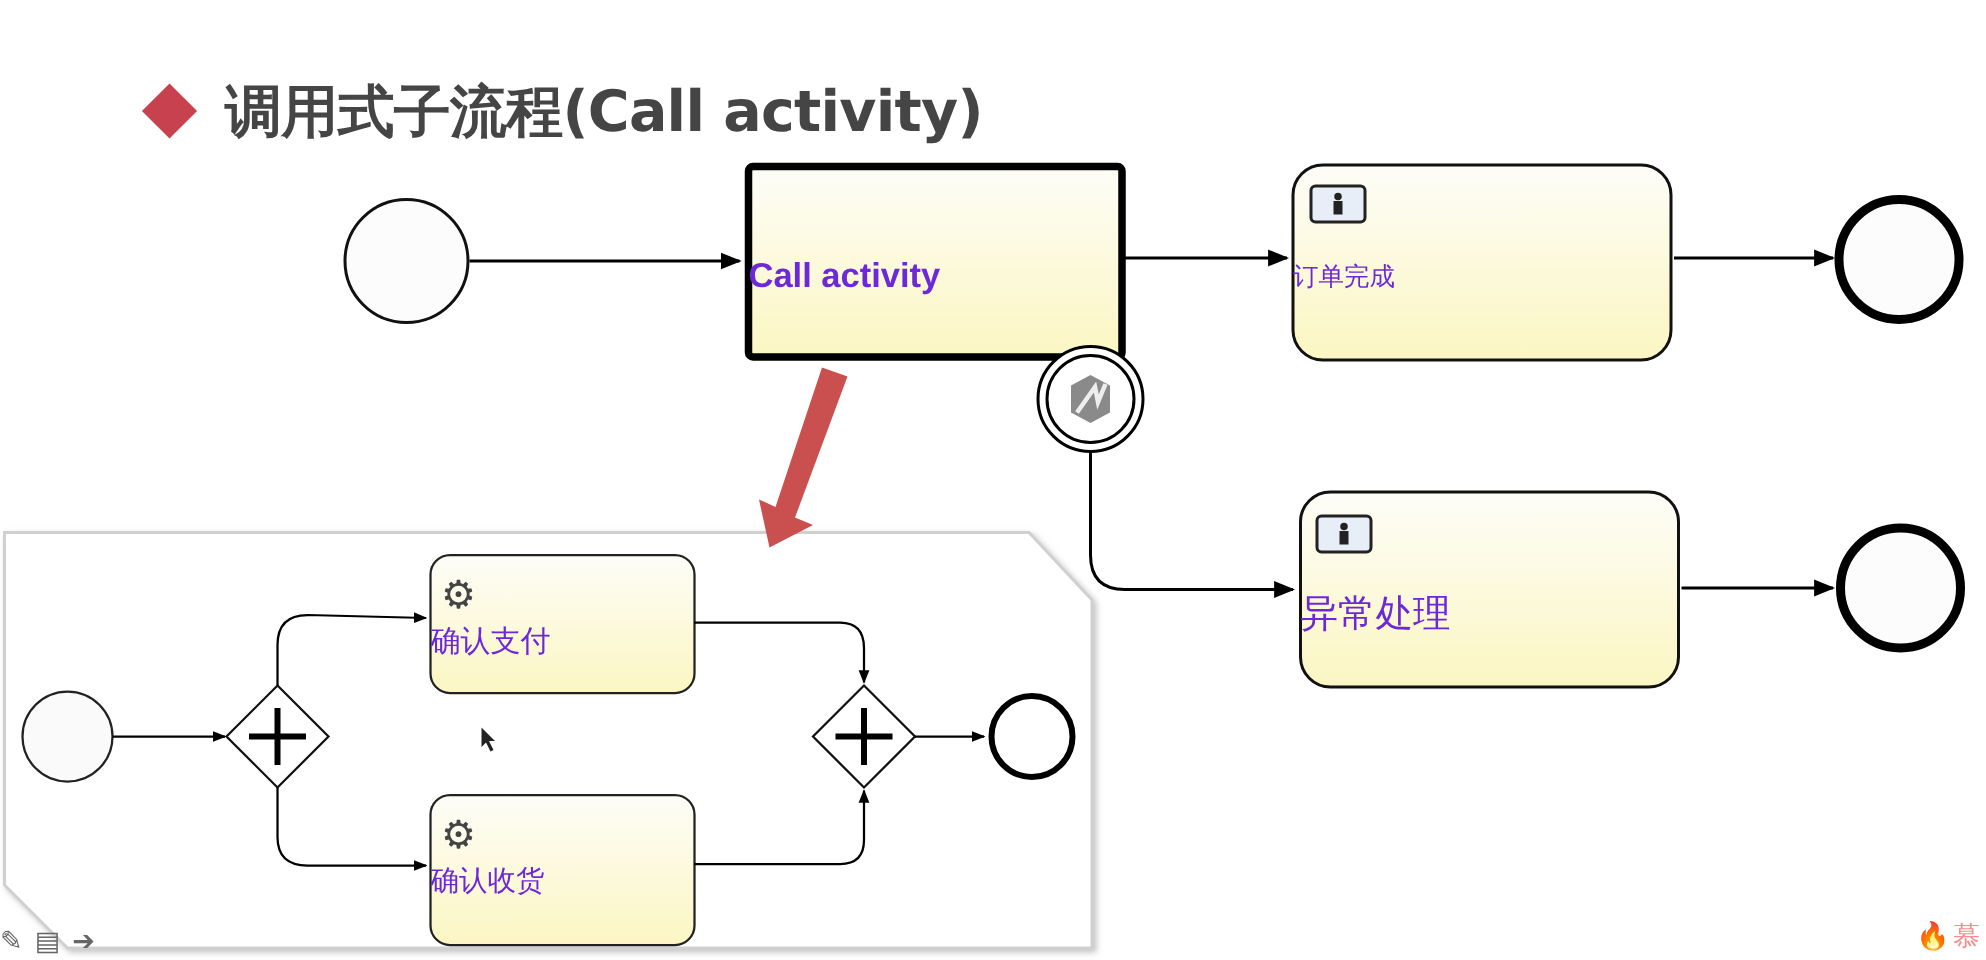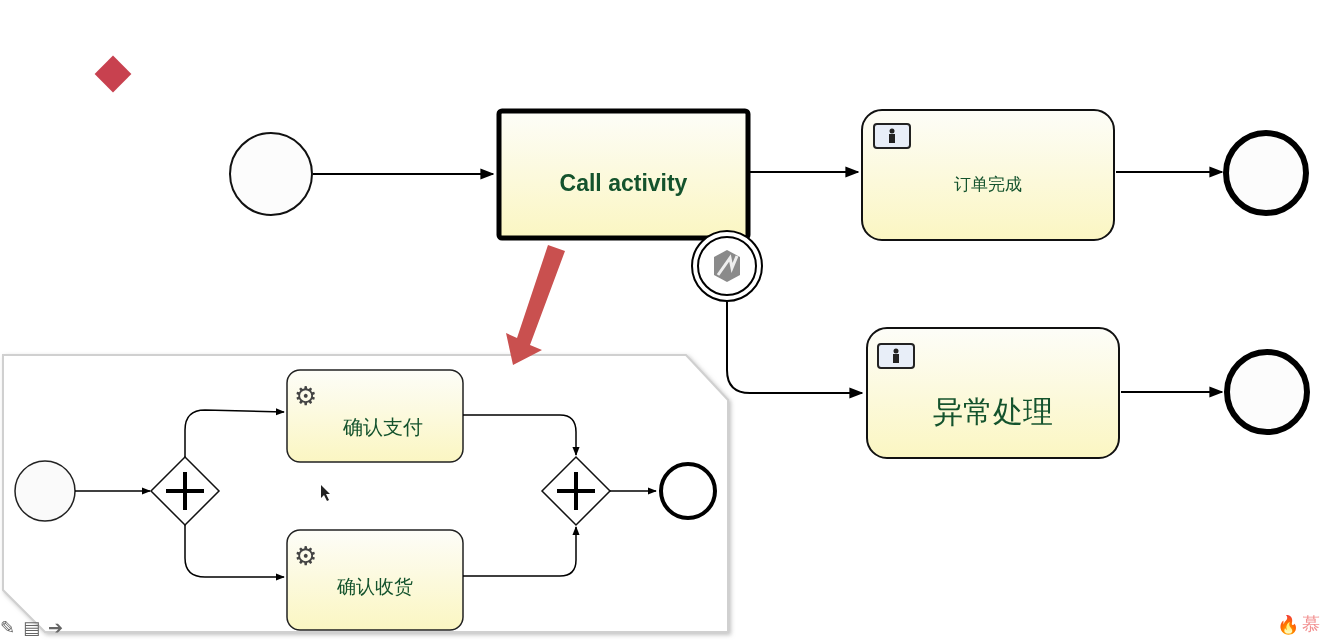--- a/index.html
+++ b/index.html
@@ -13,35 +13,36 @@
     display: flex; align-items: center;
   }
   .title-diamond {
     width: 26px; height: 26px; background: #c8414f;
     transform: rotate(45deg); margin-left: 8px; margin-right: 24px;
   }
   .title-text {
     font-size: 38px; font-weight: bold; color: #454545; letter-spacing: -0.5px;
   }
   svg#diagram { position: absolute; left: 0; top: 0; }
-  .task-label { position: absolute; text-align: center; color: #14532d; pointer-events: none; }
+  .task-label { position: absolute; color: #6d28d9; pointer-events: none; }
   .watermark {
     position: absolute; right: 4px; bottom: 4px; color: #f29090; font-size: 18px;
     display: flex; align-items: center; gap: 2px;
   }
   .toolbar {
     position: absolute; left: 0; bottom: 2px; display: flex; gap: 8px; align-items: center;
     color: #666; font-size: 18px;
   }
 </style>
 </head>
 <body>
 
 <div class="slide-title">
   <div class="title-diamond"></div>
+  <div class="title-text">调用式子流程(Call activity)</div>
 </div>
 
 <svg id="diagram" width="1324" height="640">
   <defs>
     <linearGradient id="taskGrad" x1="0" y1="0" x2="0" y2="1">
       <stop offset="0" stop-color="#fdfdf8"></stop>
       <stop offset="1" stop-color="#fbf6c2"></stop>
     </linearGradient>
     <marker id="arrow" viewBox="0 0 10 10" refX="9" refY="5" markerWidth="7" markerHeight="7" orient="auto">
       <path d="M0,1 L10,5 L0,9 Z" fill="#000"></path>
@@ -123,21 +124,21 @@
   </g>
 
   <line x1="610" y1="491" x2="656" y2="491" stroke="#000" stroke-width="1.5" marker-end="url(#arrowS)"></line>
   <circle cx="688" cy="491" r="27" fill="#fff" stroke="#000" stroke-width="4"></circle>
 
   <path d="M321,485 L321,498 L324,495 L327,501 L329,500 L326,494 L330,494 Z" fill="#222"></path>
 </svg>
 
 <div class="task-label" style="left:499px; top:170px; width:249px; font-size:23px; font-weight:bold; font-family:'Liberation Sans', sans-serif;">Call activity</div>
 <div class="task-label" style="left:862px; top:173px; width:252px; font-size:17px;">订单完成</div>
-<div class="task-label" style="left:867px; top:392px; width:252px; font-size:30px;">异常处理</div>
+<div class="task-label" style="left:867px; top:392px; width:252px; font-size:25px;">异常处理</div>
 <div class="task-label" style="left:287px; top:414px; width:192px; font-size:20px;">确认支付</div>
 <div class="task-label" style="left:287px; top:574px; width:176px; font-size:19px;">确认收货</div>
 
 <div class="toolbar">
   <span>✎</span>
   <span>▤</span>
   <span>➔</span>
 </div>
 
 <div class="watermark">

